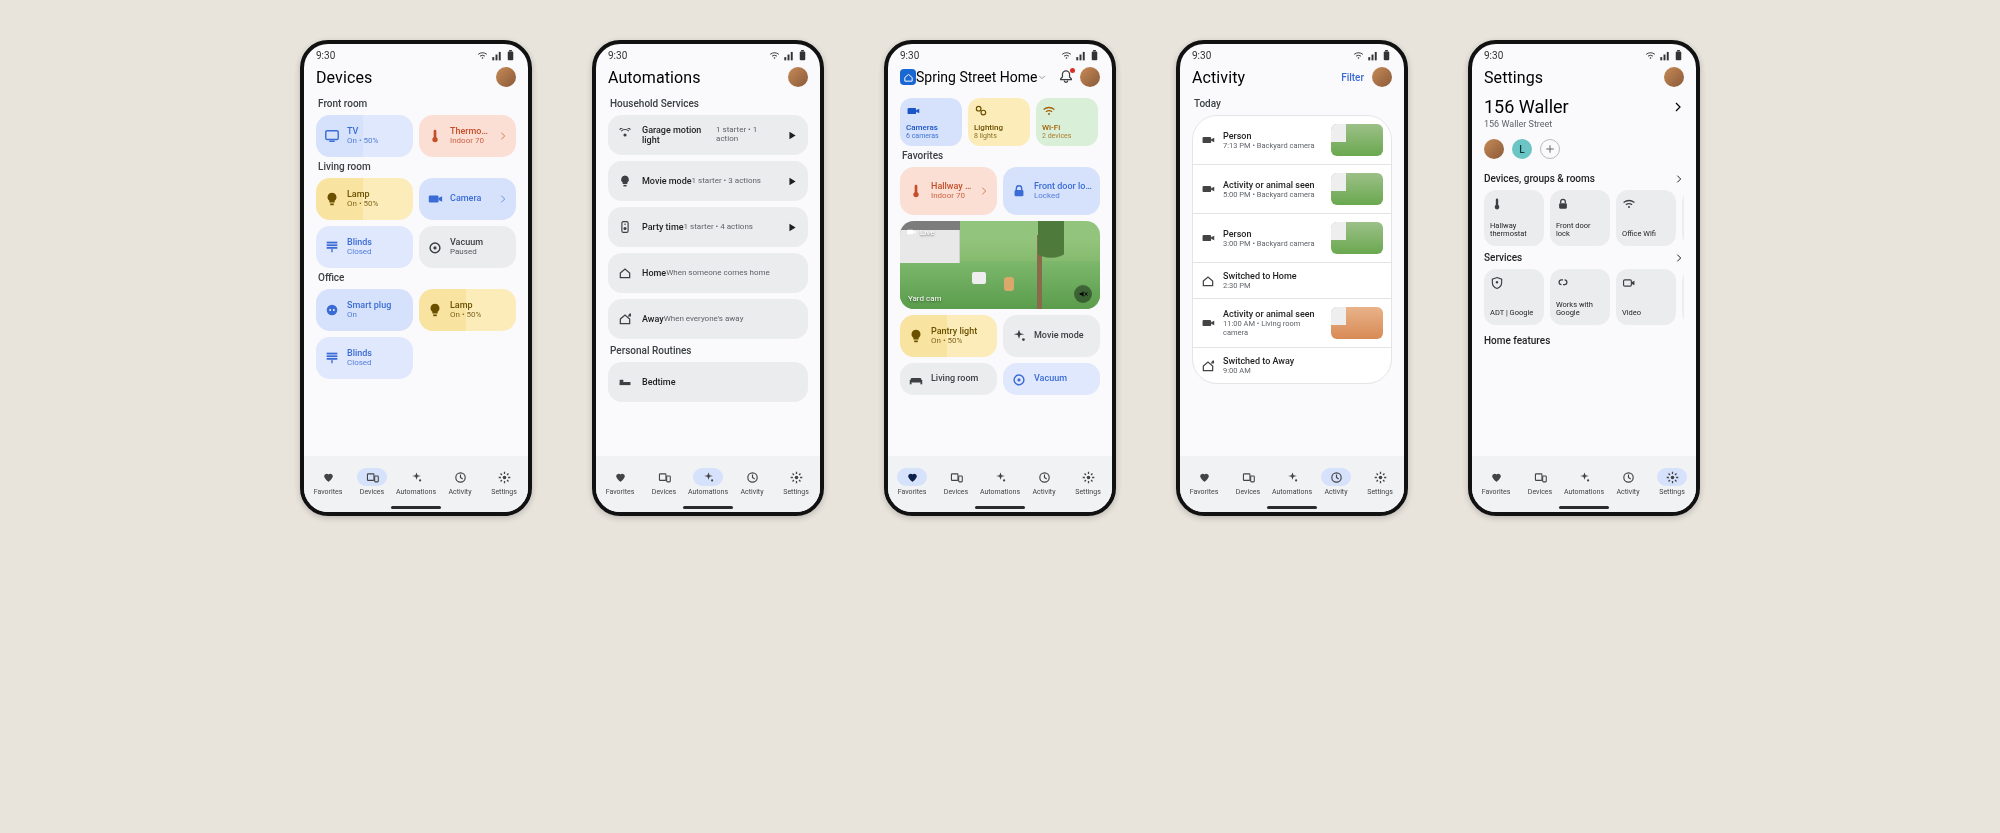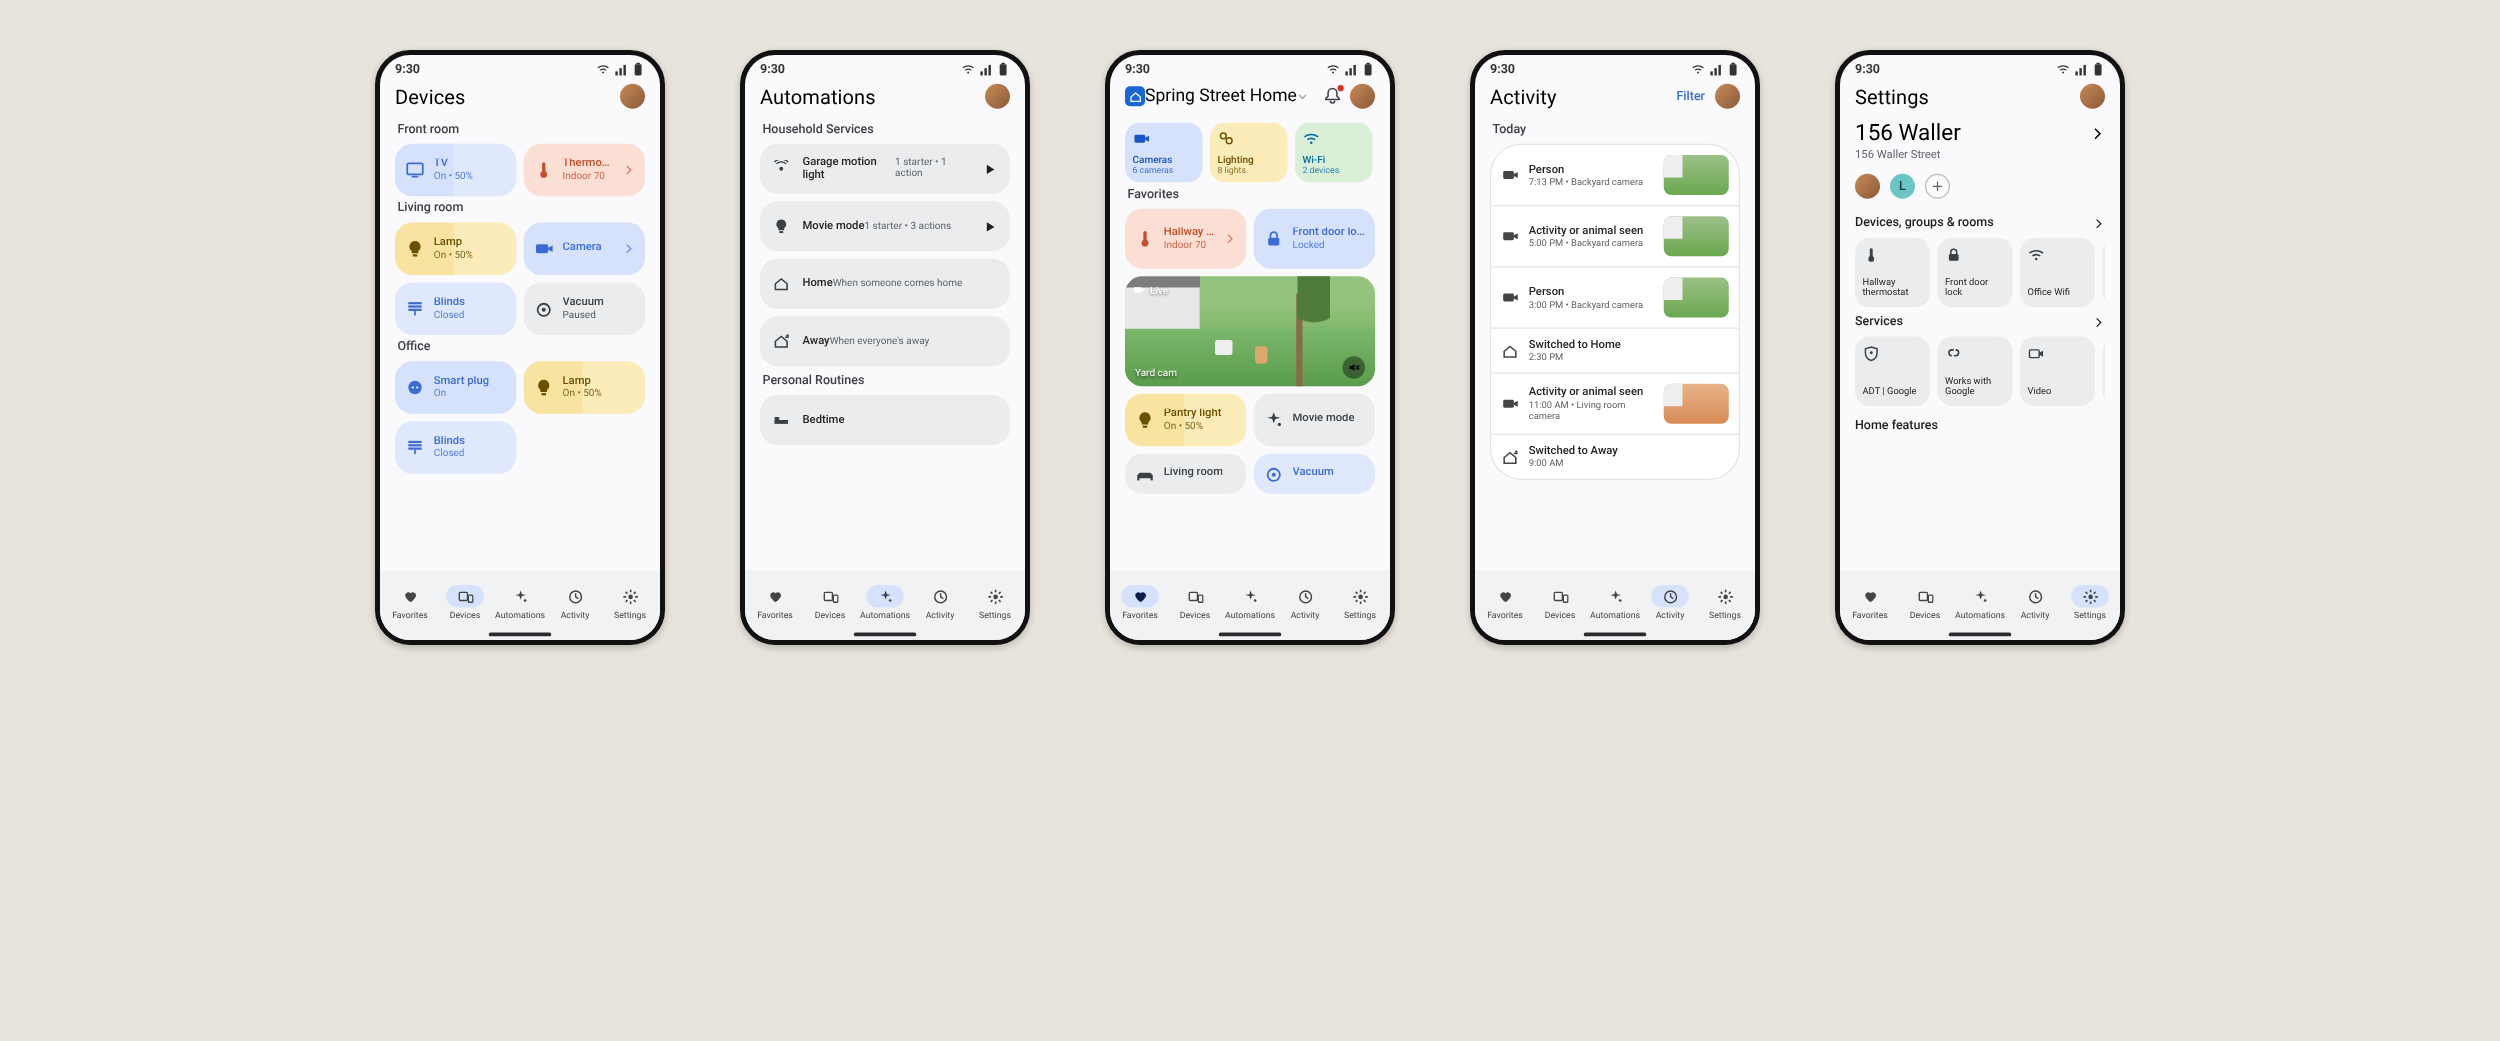--- a/index.html
+++ b/index.html
@@ -22,21 +22,21 @@
     --chip:#d6e2fb;
     --divider:#e3e4e6;
     --add-btn:#d6e2fb;
     --nav-h:56px;
     --red:#d93025;
   }
   *{box-sizing:border-box;font-family:"Segoe UI",Roboto,"Helvetica Neue",Arial,sans-serif;-webkit-font-smoothing:antialiased}
   body{margin:0;background:var(--bg);padding:40px 0;display:flex;justify-content:center}
   .row{display:flex;gap:60px;padding:0 60px}
   .phone{width:232px;height:476px;border:4px solid var(--frame);border-radius:28px;background:var(--phone-bg);position:relative;overflow:hidden;box-shadow:0 2px 6px rgba(0,0,0,.2)}
-  .status{display:flex;justify-content:space-between;align-items:center;padding:6px 12px 2px;font-size:10px;font-weight:700;color:#333;position:relative}
+  .status{display:flex;justify-content:space-between;align-items:center;padding:6px 12px 2px;font-size:10px;font-weight:400;color:#333;position:relative}
   .status .icons{display:flex;gap:3px;align-items:center}
   .status svg,.status .glyph{width:11px;height:11px;fill:#333}
   .header{display:flex;align-items:center;justify-content:space-between;padding:4px 12px 6px}
   .header h1{font-size:16px;margin:0;font-weight:400;letter-spacing:.1px}
   .avatar{width:20px;height:20px;border-radius:50%;background:linear-gradient(135deg,#c78a56,#8a5a3a);flex:0 0 auto}
   .content{position:absolute;top:50px;left:0;right:0;bottom:var(--nav-h);overflow:hidden;padding:0 12px}
   .sectionlabel{font-size:10px;color:#3c4043;margin:4px 2px 6px;font-weight:500}
   
   .tiles{display:grid;grid-template-columns:1fr 1fr;gap:6px}
   .tile{border-radius:14px;height:42px;display:flex;align-items:center;padding:0 8px;gap:7px;overflow:hidden;position:relative}
@@ -505,20 +505,36 @@
           </span>
       <span class="play">
             <svg viewBox="0 0 18 18">
               <use href="#i-play"></use>
             </svg>
           </span>
     </div>
         <div class="arow">
       <span class="aicon">
             <svg viewBox="0 0 18 18" class="" style="color:currentColor;fill:currentColor">
+              <use href="#i-speaker"></use>
+            </svg>
+          </span>
+      <span class="atext">
+            <span class="a1">Party time</span>
+            <span class="a2">1 starter • 4 actions</span>
+          </span>
+      <span class="play">
+            <svg viewBox="0 0 18 18">
+              <use href="#i-play"></use>
+            </svg>
+          </span>
+    </div>
+        <div class="arow">
+      <span class="aicon">
+            <svg viewBox="0 0 18 18" class="" style="color:currentColor;fill:currentColor">
               <use href="#i-home"></use>
             </svg>
           </span>
       <span class="atext">
             <span class="a1">Home</span>
             <span class="a2">When someone comes home</span>
           </span>
 
     </div>
         <div class="arow">
@@ -646,21 +662,21 @@
       <span class="cicon">
               <svg viewBox="0 0 18 18" class="" style="color:currentColor;fill:currentColor">
                 <use href="#i-lights"></use>
               </svg>
             </span>
       <div>
               <div class="c1">Lighting</div>
               <div class="c2">8 lights</div>
             </div>
           </div>
-          <div class="cat" style="background:#d9efd7;color:#0369a1">
+          <div class="cat" style="background:#d9efd7;color:#a16207">
       <span class="cicon">
               <svg viewBox="0 0 18 18" class="" style="color:currentColor;fill:currentColor">
                 <use href="#i-wifi"></use>
               </svg>
             </span>
       <div>
               <div class="c1">Wi-Fi</div>
               <div class="c2">2 devices</div>
             </div>
           </div>

